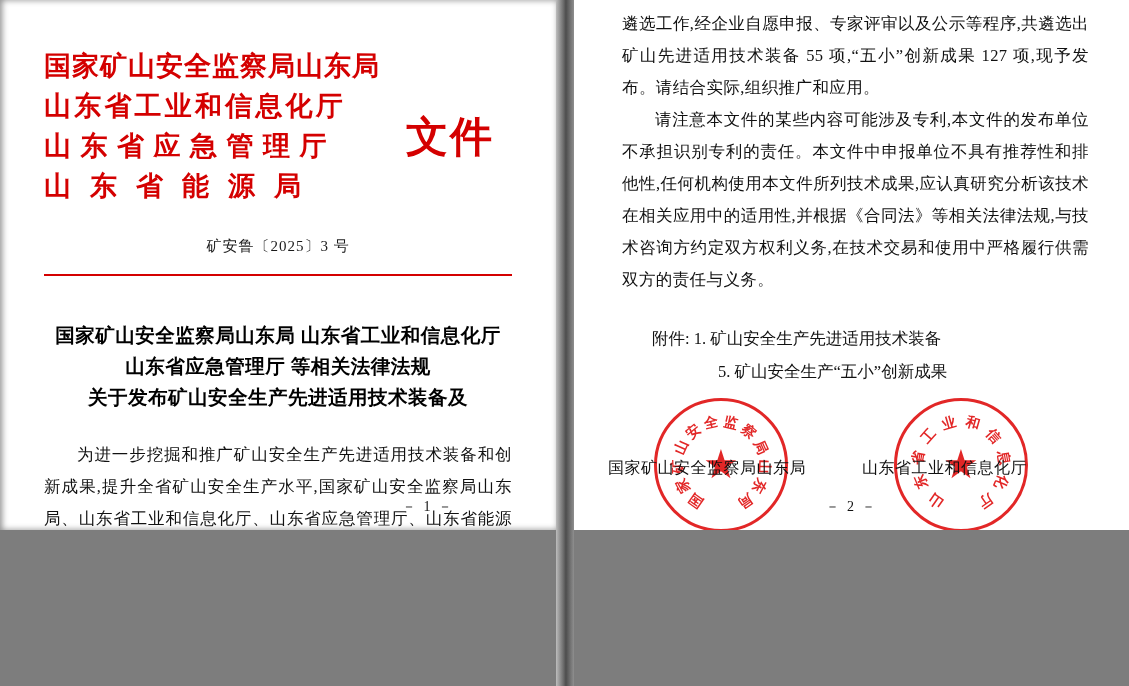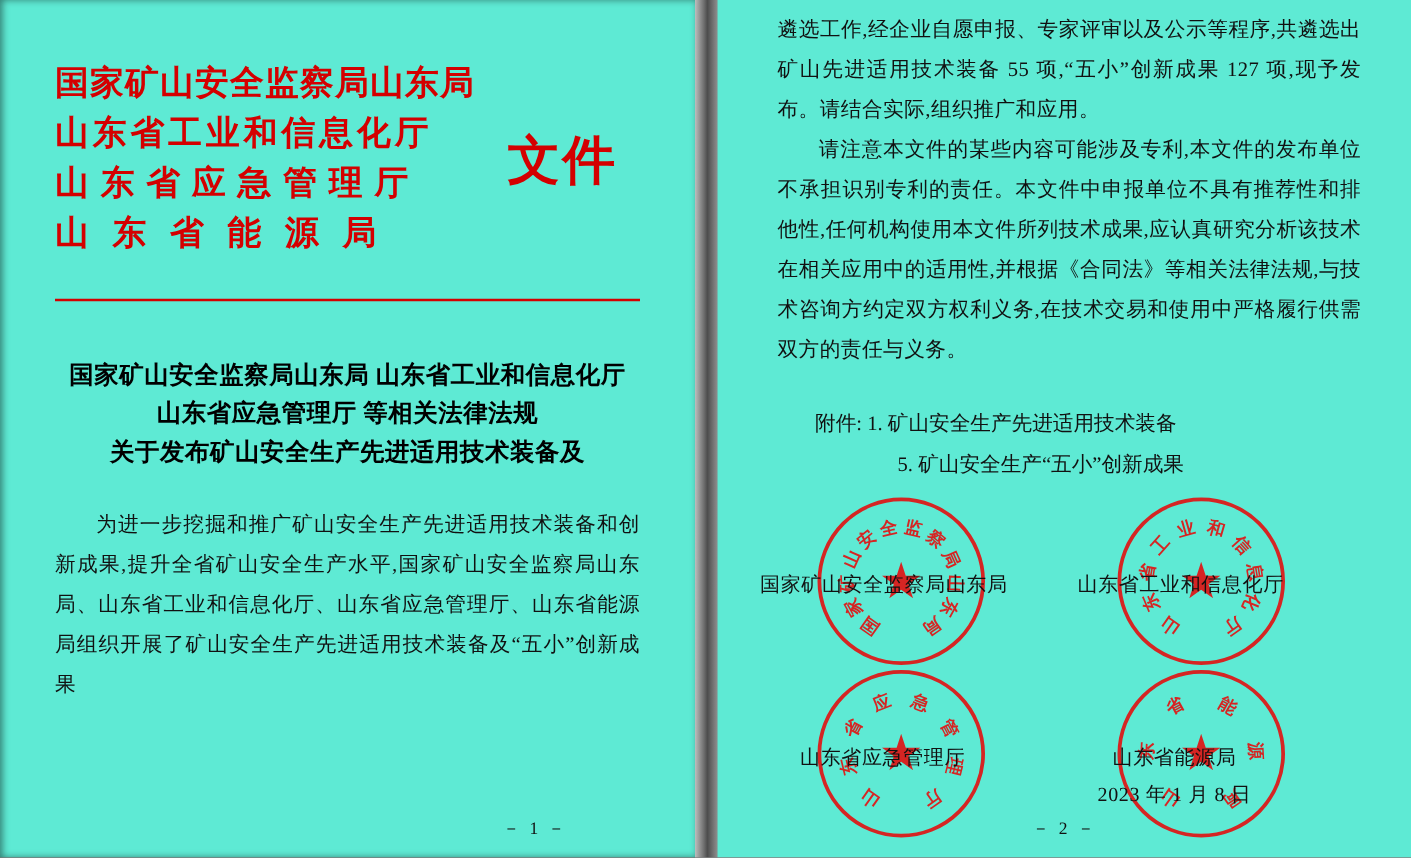--- a/index.html
+++ b/index.html
@@ -11,22 +11,22 @@
     overflow: hidden;
   }
   #viewer {
     position: relative;
     width: 1129px; height: 686px;
     display: flex;
     background: #7d7d7d;
   }
   .page {
     position: relative;
-    background: #5eead4;
-    height: 686px;
+    background: #ffffff;
+    height: 530px;
     overflow: hidden;
   }
   .page-left {
     width: 556px;
     box-shadow: 2px 0 6px rgba(0,0,0,0.45) inset;
   }
   .gutter {
     width: 18px;
     background: linear-gradient(to right, #bdbdbd 0%, #6e6e6e 40%, #4d4d4d 55%, #8f8f8f 100%);
   }
@@ -55,21 +55,21 @@
     line-height: 40px;
     letter-spacing: 1px;
     white-space: nowrap;
   }
   .mast-line.spaced-1 { letter-spacing: 3.2px; }
   .mast-line.spaced-2 { letter-spacing: 9.5px; }
   .mast-line.spaced-3 { letter-spacing: 19px; }
   .mast-wen {
     position: absolute;
     right: 18px;
-    top: 60px;
+    top: 68px;
     color: #d40000;
     font-family: "Liberation Serif", serif;
     font-weight: bold;
     font-size: 42px;
     line-height: 46px;
     letter-spacing: 2px;
   }
   .doc-number {
     margin-top: 16px;
     text-align: center;
@@ -198,20 +198,21 @@
       <div class="masthead">
         <div class="mast-lines">
           <div class="mast-line">国家矿山安全监察局山东局</div>
           <div class="mast-line spaced-1">山东省工业和信息化厅</div>
           <div class="mast-line spaced-2">山东省应急管理厅</div>
           <div class="mast-line spaced-3">山东省能源局</div>
         </div>
         <div class="mast-wen">文件</div>
       </div>
 
+      <div class="doc-number">矿安鲁〔2025〕3 号</div>
 
       <div class="red-rule"></div>
 
       <div class="cover-title">
         <div>国家矿山安全监察局山东局 山东省工业和信息化厅</div>
         <div>山东省应急管理厅 等相关法律法规</div>
         <div>关于发布矿山安全生产先进适用技术装备及</div>
       </div>
 
 

